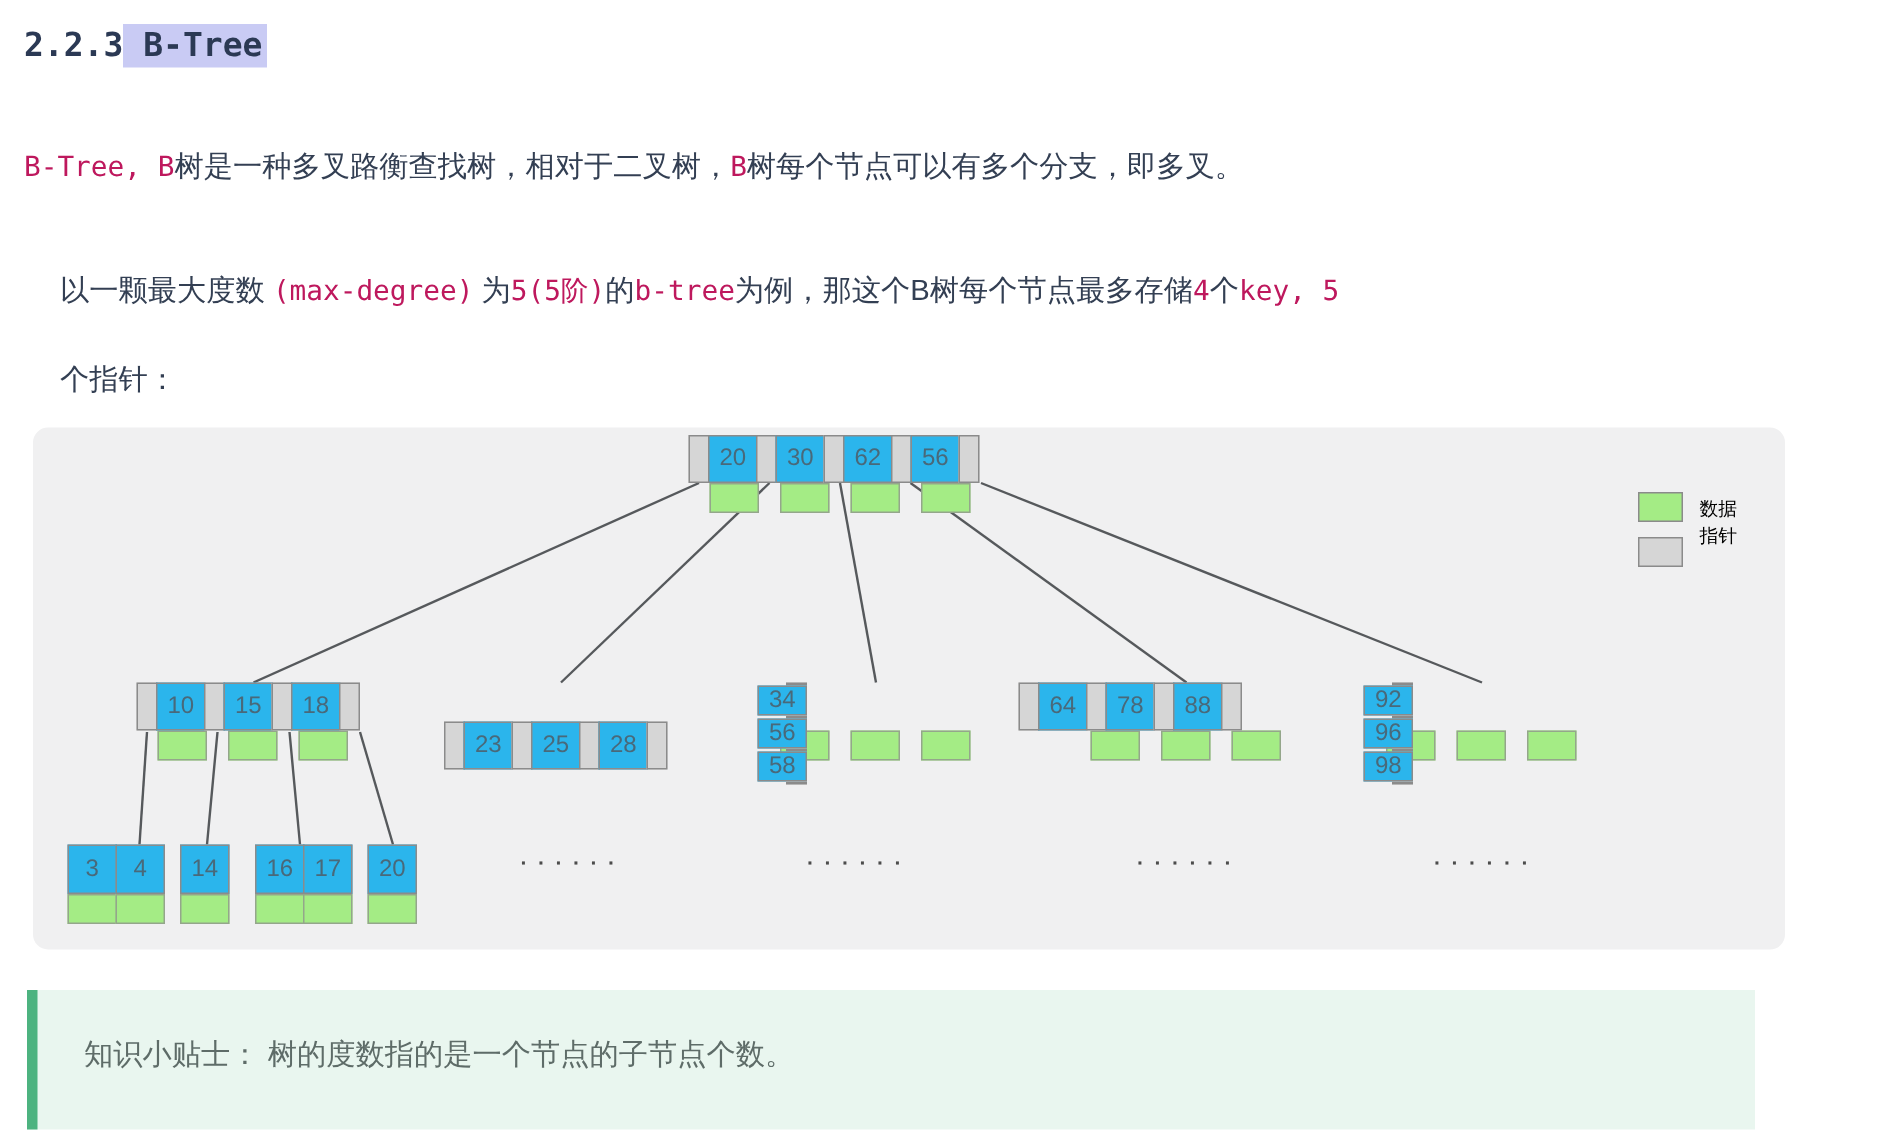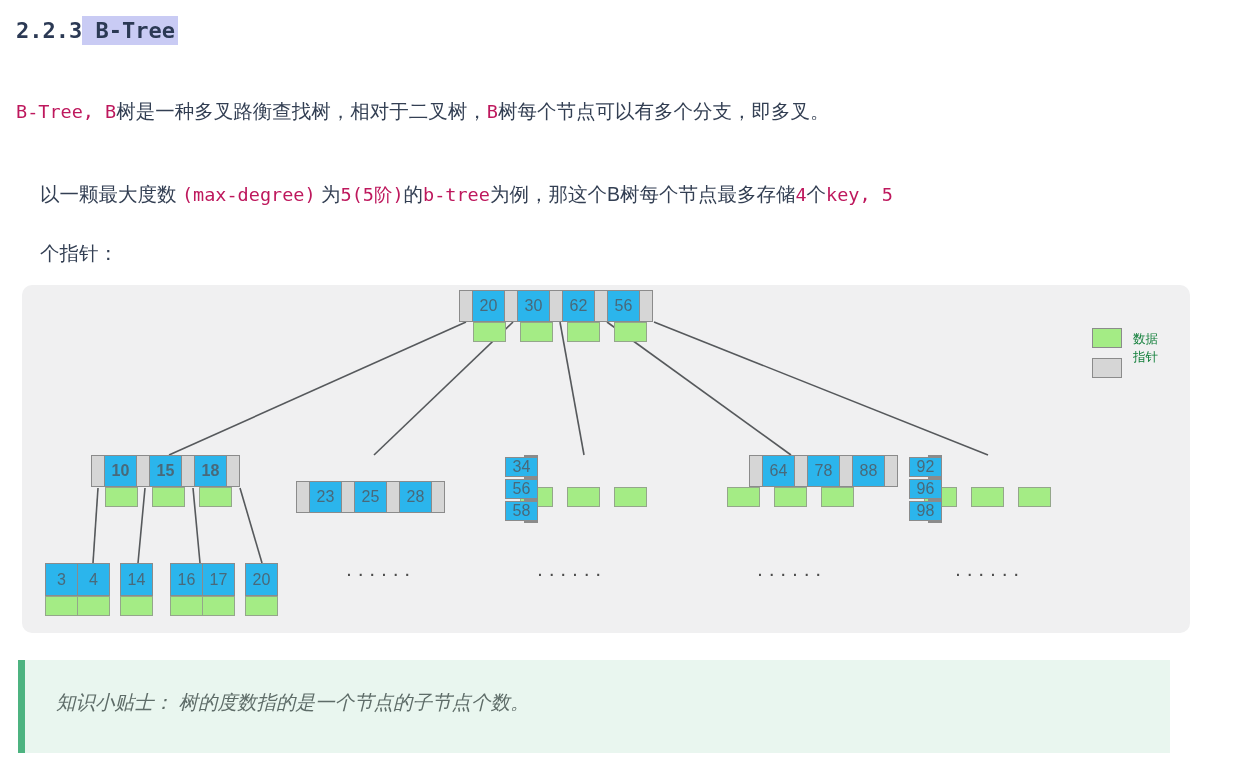--- a/index.html
+++ b/index.html
@@ -35,26 +35,26 @@
     box-sizing:border-box;border:1px solid #8b8b8b;color:#49697a;
     font-size:16px;display:flex;align-items:center;justify-content:center;}
   .ellipsis{position:absolute;transform:translate(-50%,-50%);
     color:#4c4c4c;font-size:14px;font-weight:bold;letter-spacing:7px;white-space:pre;}
 
   
   .swatch{position:absolute;width:30px;height:20px;box-sizing:border-box;
     border:1px solid #8b8b8b;}
   .swatch.green{background:#a4ec85;}
   .swatch.gray{background:#d6d6d6;}
-  .legend-label{position:absolute;font-size:12.5px;color:#15803d;}
+  .legend-label{position:absolute;font-size:12.5px;color:#000000;}
 
   
   .tip{position:absolute;left:18px;top:660px;width:1152px;height:93px;
     box-sizing:border-box;background:#e9f6ef;border-left:7px solid #4db380;
-    padding:29px 17px 0 31px;font-size:19.5px;color:#5e6c68;font-style:italic;}
+    padding:29px 17px 0 31px;font-size:19.5px;color:#5e6c68;}
 </style>
 </head>
 <body>
 
 <h1 class="heading" id="heading"><span class="">2.2.3</span><span class="hl"> B-Tree</span></h1>
 
 <p class="para" style="top:78px;"><span class="code">B-Tree, B</span><span class="">树是一种多叉路衡查找树，相对于二叉树，</span><span class="code">B</span><span class="">树每个节点可以有多个分支，即多叉。</span></p>
 
 <p class="para p2" style="top:145px;" id="para2"><span><span class="">以一颗最大度数 </span><span class="code">(max-degree)</span><span class=""> 为</span><span class="code">5(5阶)</span><span class="">的</span><span class="code">b-tree</span><span class="">为例，那这个B树每个节点最多存储</span><span class="code">4</span><span class="">个</span><span class="code">key, 5</span></span><br><span><span class="">个指针：</span></span><br></p>
 
@@ -82,21 +82,21 @@
         <div class="cell key">30</div>
         <div class="cell ptr"></div>
         <div class="cell key">62</div>
         <div class="cell ptr"></div>
         <div class="cell key">56</div>
         <div class="cell ptr"></div>
       </div>
       <div class="dcell" style="left: 83px; top: 202px;"></div>
       <div class="dcell" style="left: 130px; top: 202px;"></div>
       <div class="dcell" style="left: 177px; top: 202px;"></div>
-      <div class="bar" style="left: 69px; top: 170px; font-weight: bold;">
+      <div class="bar" style="left: 69px; top: 170px;">
         <div class="cell ptr"></div>
         <div class="cell key">10</div>
         <div class="cell ptr"></div>
         <div class="cell key">15</div>
         <div class="cell ptr"></div>
         <div class="cell key">18</div>
         <div class="cell ptr"></div>
       </div>
       <div class="dcell" style="left: 288px; top: 202px;"></div>
       <div class="dcell" style="left: 335px; top: 202px;"></div>
@@ -118,21 +118,21 @@
         <div class="cell key">34</div>
         <div class="cell ptr"></div>
         <div class="cell key">56</div>
         <div class="cell ptr"></div>
         <div class="cell key">58</div>
         <div class="cell ptr"></div>
       </div>
       <div class="dcell" style="left: 705px; top: 202px;"></div>
       <div class="dcell" style="left: 752px; top: 202px;"></div>
       <div class="dcell" style="left: 799px; top: 202px;"></div>
-      <div class="bar" style="left: 727px; top: 170px;">
+      <div class="bar" style="left: 657px; top: 170px;">
         <div class="cell ptr"></div>
         <div class="cell key">64</div>
         <div class="cell ptr"></div>
         <div class="cell key">78</div>
         <div class="cell ptr"></div>
         <div class="cell key">88</div>
         <div class="cell ptr"></div>
       </div>
       <div class="dcell" style="left: 902px; top: 202px;"></div>
       <div class="dcell" style="left: 949px; top: 202px;"></div>

